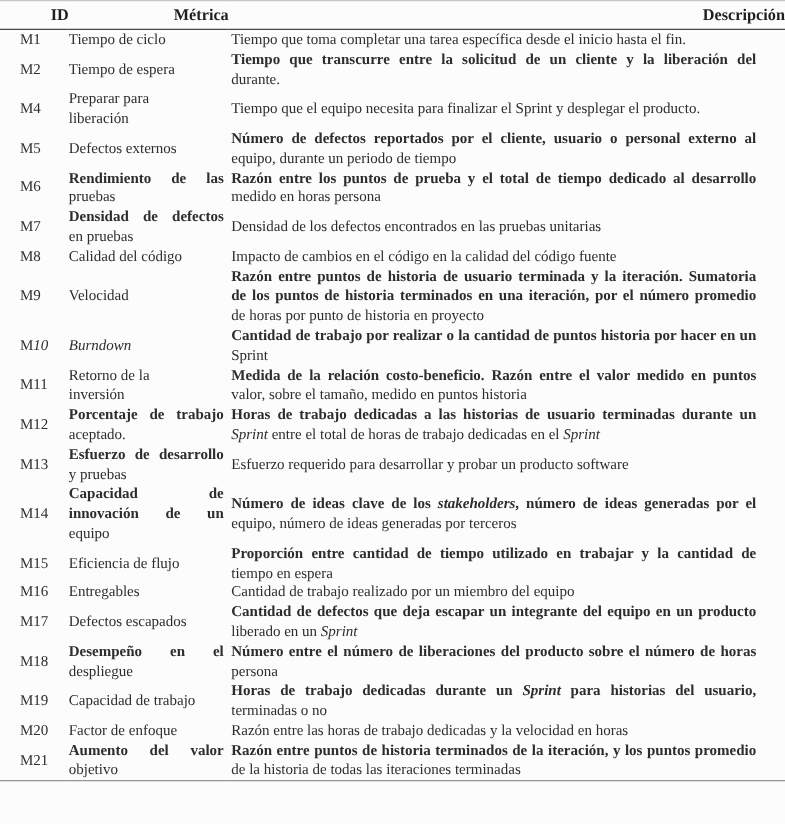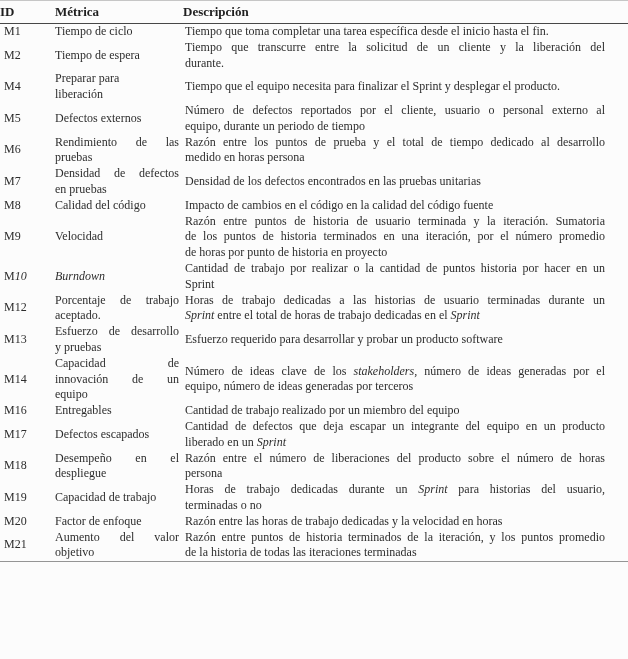--- a/index.html
+++ b/index.html
@@ -17,39 +17,39 @@
     border-collapse: collapse;
     table-layout: fixed;
     border-top: 1px solid #c6c6c6;
   }
   thead th {
     font-weight: bold;
     font-size: 13px;
     line-height: 16px;
     color: #1f1f1f;
     padding: 3px 0 3px 0;
-    text-align: left;
+    text-align: right;
     border-bottom: 1.5px solid #474747;
     vertical-align: middle;
   }
   th.h-id   { width: 55px; }
   th.h-metric { width: 128px; }
   th.h-desc { width: auto; }
   tbody td {
     vertical-align: middle;
     font-size: 12px;
     line-height: 15.8px;
     padding: 0;
   }
   tbody tr:last-child td { border-bottom: 1.5px solid #959595; }
-  td.c-id   { padding-left: 4px; }
+  td.c-id   { padding-left: 16px; }
   td.c-metric { padding-right: 4px; }
   td.c-desc { padding-left: 2px; padding-right: 23px; }
   .ln { text-align: left; }
-  .jl { text-align: justify; text-align-last: justify; }
+  .jl { text-align: justify; text-align-last: justify; font-weight: bold; }
   i { font-style: italic; }
 </style>
 </head>
 <body>
 
 <table class="metrics">
   <thead>
     <tr>
       <th class="h-id">ID</th>
       <th class="h-metric">Métrica</th>
@@ -141,20 +141,31 @@
         <td class="c-id">M<i>10</i></td>
         <td class="c-metric">
           <div class="ln"><i>Burndown</i></div>
         </td>
         <td class="c-desc">
           <div class="ln jl">Cantidad de trabajo por realizar o la cantidad de puntos historia por hacer en un</div>
           <div class="ln">Sprint</div>
         </td>
       </tr>
       <tr>
+        <td class="c-id">M11</td>
+        <td class="c-metric">
+          <div class="ln">Retorno de la</div>
+          <div class="ln">inversión</div>
+        </td>
+        <td class="c-desc">
+          <div class="ln jl">Medida de la relación costo-beneficio. Razón entre el valor medido en puntos</div>
+          <div class="ln">valor, sobre el tamaño, medido en puntos historia</div>
+        </td>
+      </tr>
+      <tr>
         <td class="c-id">M12</td>
         <td class="c-metric">
           <div class="ln jl">Porcentaje de trabajo</div>
           <div class="ln">aceptado.</div>
         </td>
         <td class="c-desc">
           <div class="ln jl">Horas de trabajo dedicadas a las historias de usuario terminadas durante un</div>
           <div class="ln"><i>Sprint</i> entre el total de horas de trabajo dedicadas en el <i>Sprint</i></div>
         </td>
       </tr>
@@ -174,20 +185,30 @@
           <div class="ln jl">Capacidad de</div>
           <div class="ln jl">innovación de un</div>
           <div class="ln">equipo</div>
         </td>
         <td class="c-desc">
           <div class="ln jl">Número de ideas clave de los <i>stakeholders</i>, número de ideas generadas por el</div>
           <div class="ln">equipo, número de ideas generadas por terceros</div>
         </td>
       </tr>
       <tr>
+        <td class="c-id">M15</td>
+        <td class="c-metric">
+          <div class="ln">Eficiencia de flujo</div>
+        </td>
+        <td class="c-desc">
+          <div class="ln jl">Proporción entre cantidad de tiempo utilizado en trabajar y la cantidad de</div>
+          <div class="ln">tiempo en espera</div>
+        </td>
+      </tr>
+      <tr>
         <td class="c-id">M16</td>
         <td class="c-metric">
           <div class="ln">Entregables</div>
         </td>
         <td class="c-desc">
           <div class="ln">Cantidad de trabajo realizado por un miembro del equipo</div>
         </td>
       </tr>
       <tr>
         <td class="c-id">M17</td>
@@ -199,21 +220,21 @@
           <div class="ln">liberado en un <i>Sprint</i></div>
         </td>
       </tr>
       <tr>
         <td class="c-id">M18</td>
         <td class="c-metric">
           <div class="ln jl">Desempeño en el</div>
           <div class="ln">despliegue</div>
         </td>
         <td class="c-desc">
-          <div class="ln jl">Razón entre el número de liberaciones del producto sobre el número de horas</div>
+          <div class="ln jl">Número entre el número de liberaciones del producto sobre el número de horas</div>
           <div class="ln">persona</div>
         </td>
       </tr>
       <tr>
         <td class="c-id">M19</td>
         <td class="c-metric">
           <div class="ln">Capacidad de trabajo</div>
         </td>
         <td class="c-desc">
           <div class="ln jl">Horas de trabajo dedicadas durante un <i>Sprint</i> para historias del usuario,</div>

